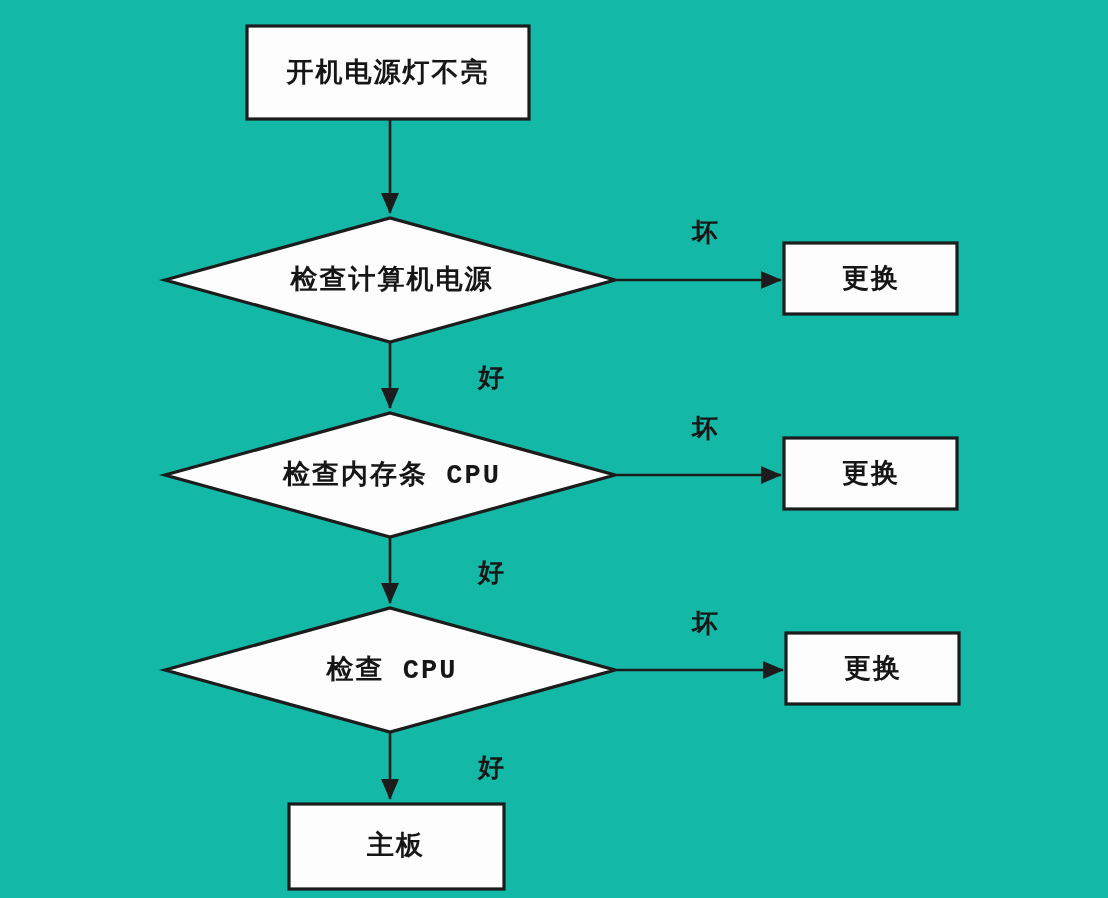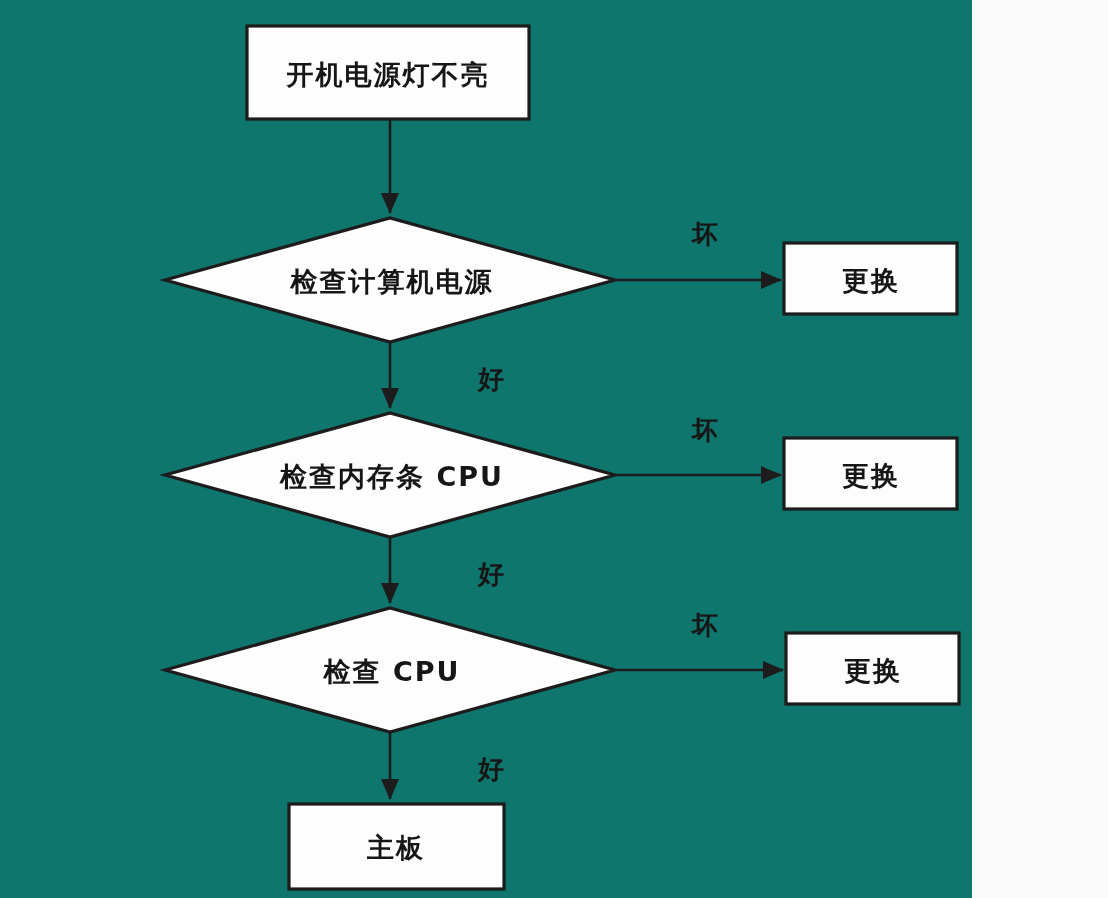--- a/index.html
+++ b/index.html
@@ -3,24 +3,25 @@
 <meta charset="utf-8">
 <style>
   html, body {
     margin: 0;
     padding: 0;
     background: #fbfbfc;
     font-family: "DejaVu Sans", "Liberation Sans", sans-serif;
   }
   .stage {
     position: relative;
-    width: 972px;
+    width: 1108px;
     height: 898px;
-    background: #0f766e;
+    background: #14b8a6;
     overflow: hidden;
+    font-family: Liberation Mono, monospace;
   }
   svg { display: block; }
   .node-shape {
     fill: #fdfdfd;
     stroke: #1c1c1c;
     stroke-width: 3.2;
     stroke-linejoin: miter;
   }
   .connector {
     stroke: #1c1c1c;

